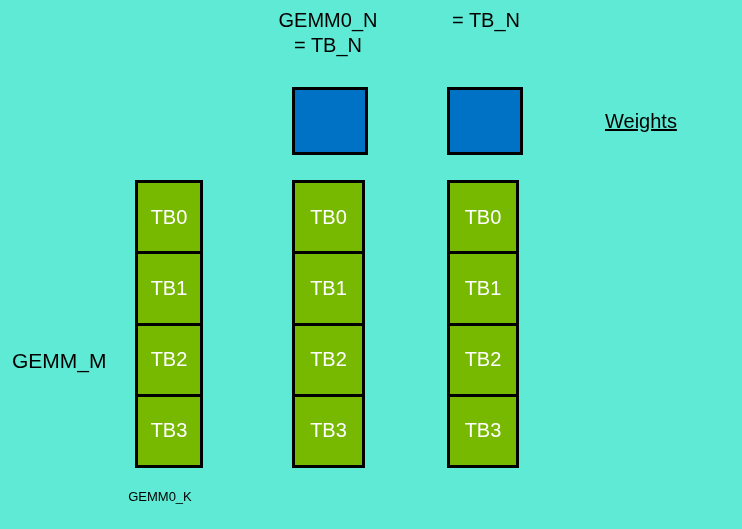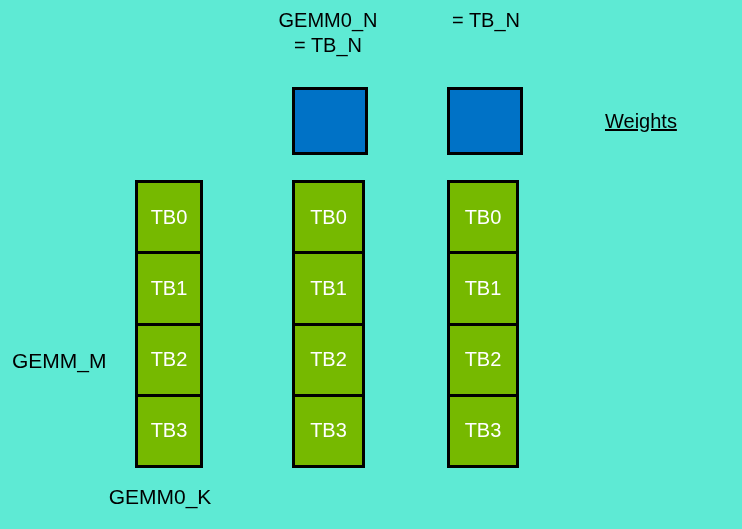--- a/index.html
+++ b/index.html
@@ -25,21 +25,21 @@
   }
   .top-label {
     text-align: center;
     width: 140px;
     font-size: 20px;
   }
   .dim-label { font-size: 21px; }
   .bottom-label {
     text-align: center;
     width: 124px;
-    font-size: 21px;
+    font-size: 13px;
   }
   .weight-block {
     position: absolute;
     width: 76px;
     height: 68px;
     box-sizing: border-box;
     background: var(--blue, #0072C6);
     border: 3px solid var(--border-color, #000);
   }
   .tb-column {

